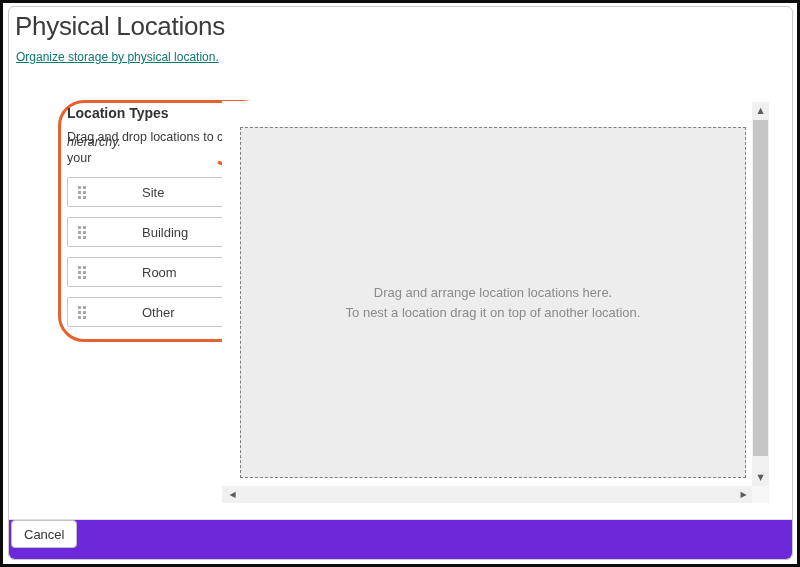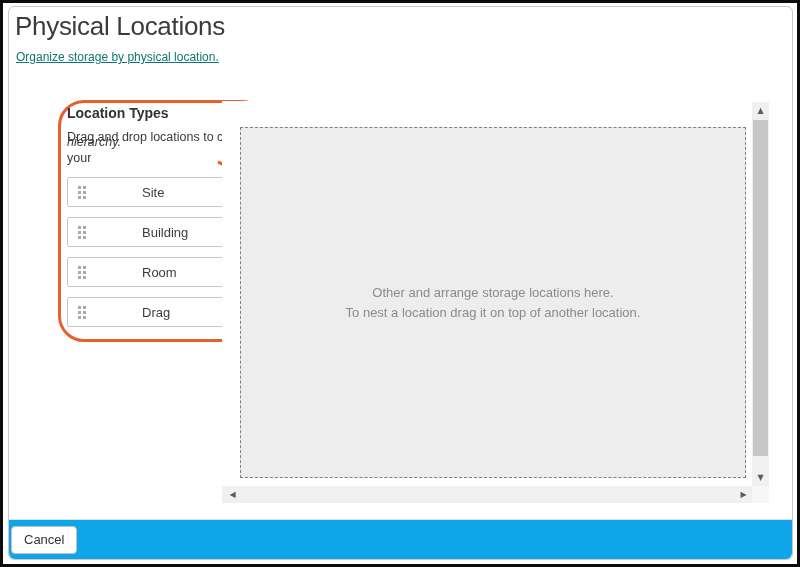--- a/index.html
+++ b/index.html
@@ -106,24 +106,24 @@
   .vsb .up   { left: 0; top: 0; }
   .vsb .down { left: 0; bottom: 0; }
   .hsb .left { left: 2px; top: 0; }
   .hsb .right{ right: 0; top: 0; }
   .icon-glyph { font-size: 8px; color: #5c5c5c; font-family: "DejaVu Sans", sans-serif; line-height: 1; }
 
   
   .footer {
     position: absolute; left: 0; top: 512px;
     width: 783px; height: 40px;
-    background: #0ea5e9;
+    background: #6d28d9;
     border-top: 1px solid #dedede;
     border-radius: 0 0 6px 6px;
-    display: flex; align-items: center; justify-content: space-between;
+    display: flex; justify-content: space-between;
     padding: 0 5px 0 2px;
   }
   .btn {
     height: 28px; font-size: 13px; border-radius: 4px;
     font-family: inherit; cursor: pointer;
   }
   .btn-cancel {
     padding: 0 12px;
     background: #fff; border: 1px solid #c1c1c1; color: #333;
   }
@@ -161,32 +161,32 @@
       <div class="loc-item i2">
         <span class="grip-box">
             <i class="grip-dot"></i>
           </span>
         <span class="loc-label">Room</span>
       </div>
       <div class="loc-item i3">
         <span class="grip-box">
             <i class="grip-dot"></i>
           </span>
-        <span class="loc-label">Drag</span>
+        <span class="loc-label">Other</span>
       </div>
     </div>
 
     <svg class="callout-arrow" width="36" height="26" viewBox="0 0 36 26">
       <line x1="1" y1="4" x2="25" y2="15" stroke="#e8612c" stroke-width="3.2"></line>
       <polygon points="33,19 22.9,19.2 26.9,11" fill="#e8612c"></polygon>
     </svg>
 
     <div class="canvas">
       <div class="dropzone">
-        <div class="dz-line">Other and arrange storage locations here.</div>
+        <div class="dz-line">Drag and arrange location locations here.</div>
         <div class="dz-line">To nest a location drag it on top of another location.</div>
       </div>
 
       <div class="vsb">
         <div class="sb-btn up">
           <span class="icon-glyph">▲</span>
         </div>
         <div class="vsb-thumb"></div>
         <div class="sb-btn down">
           <span class="icon-glyph">▼</span>

